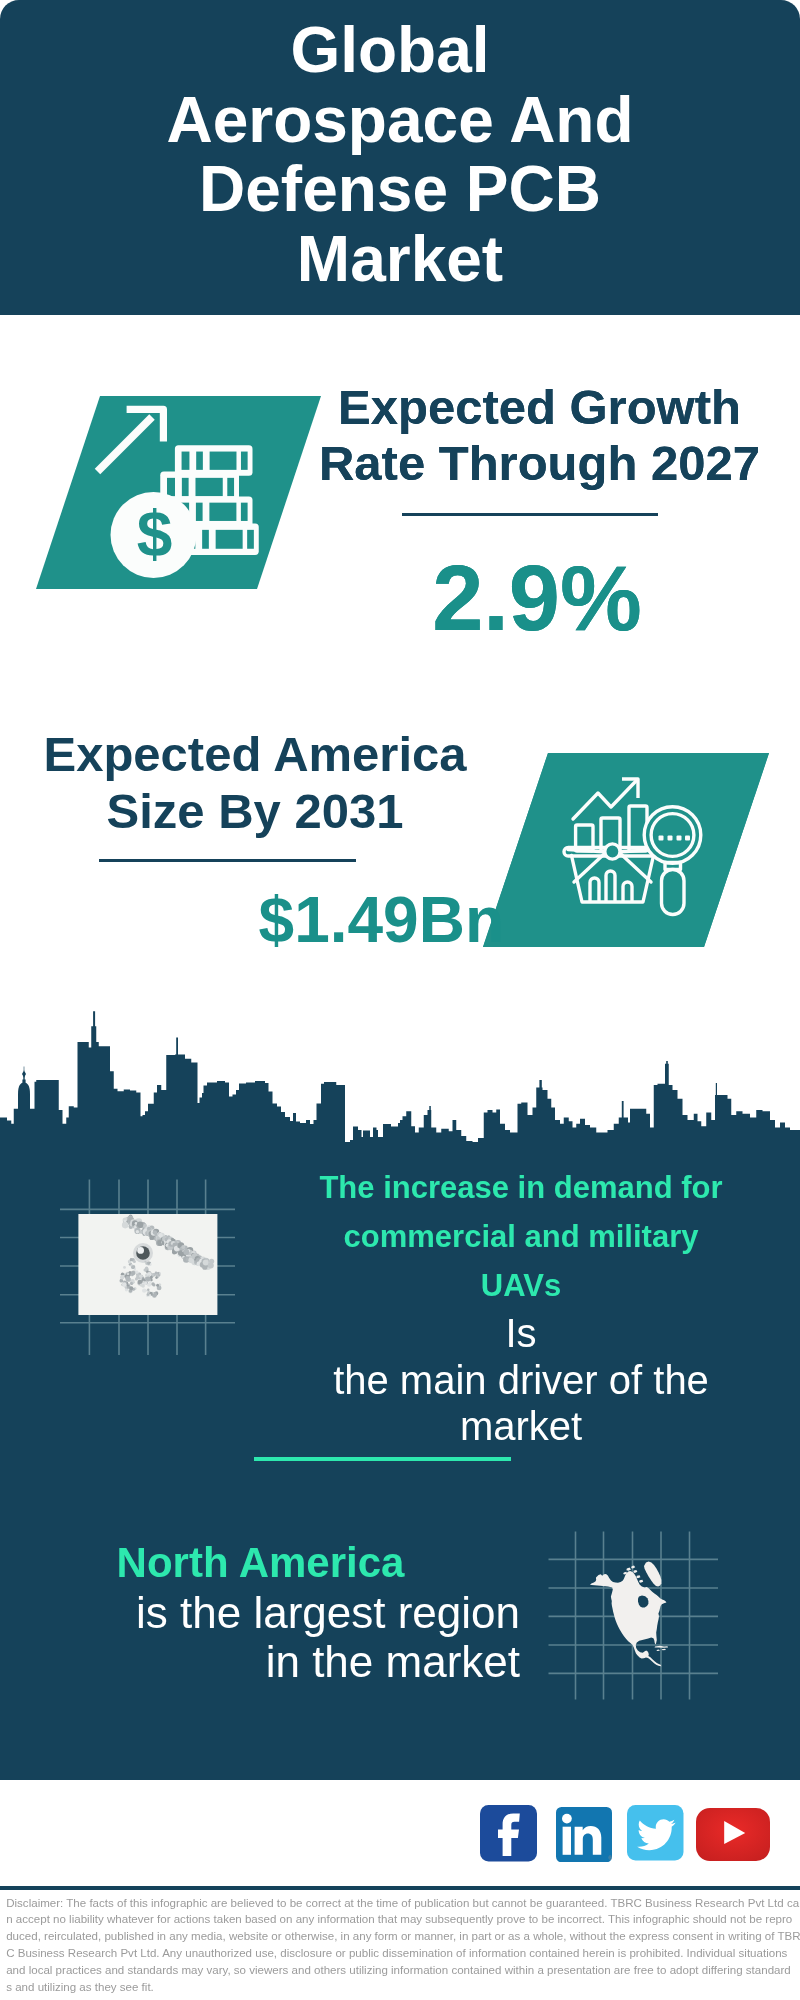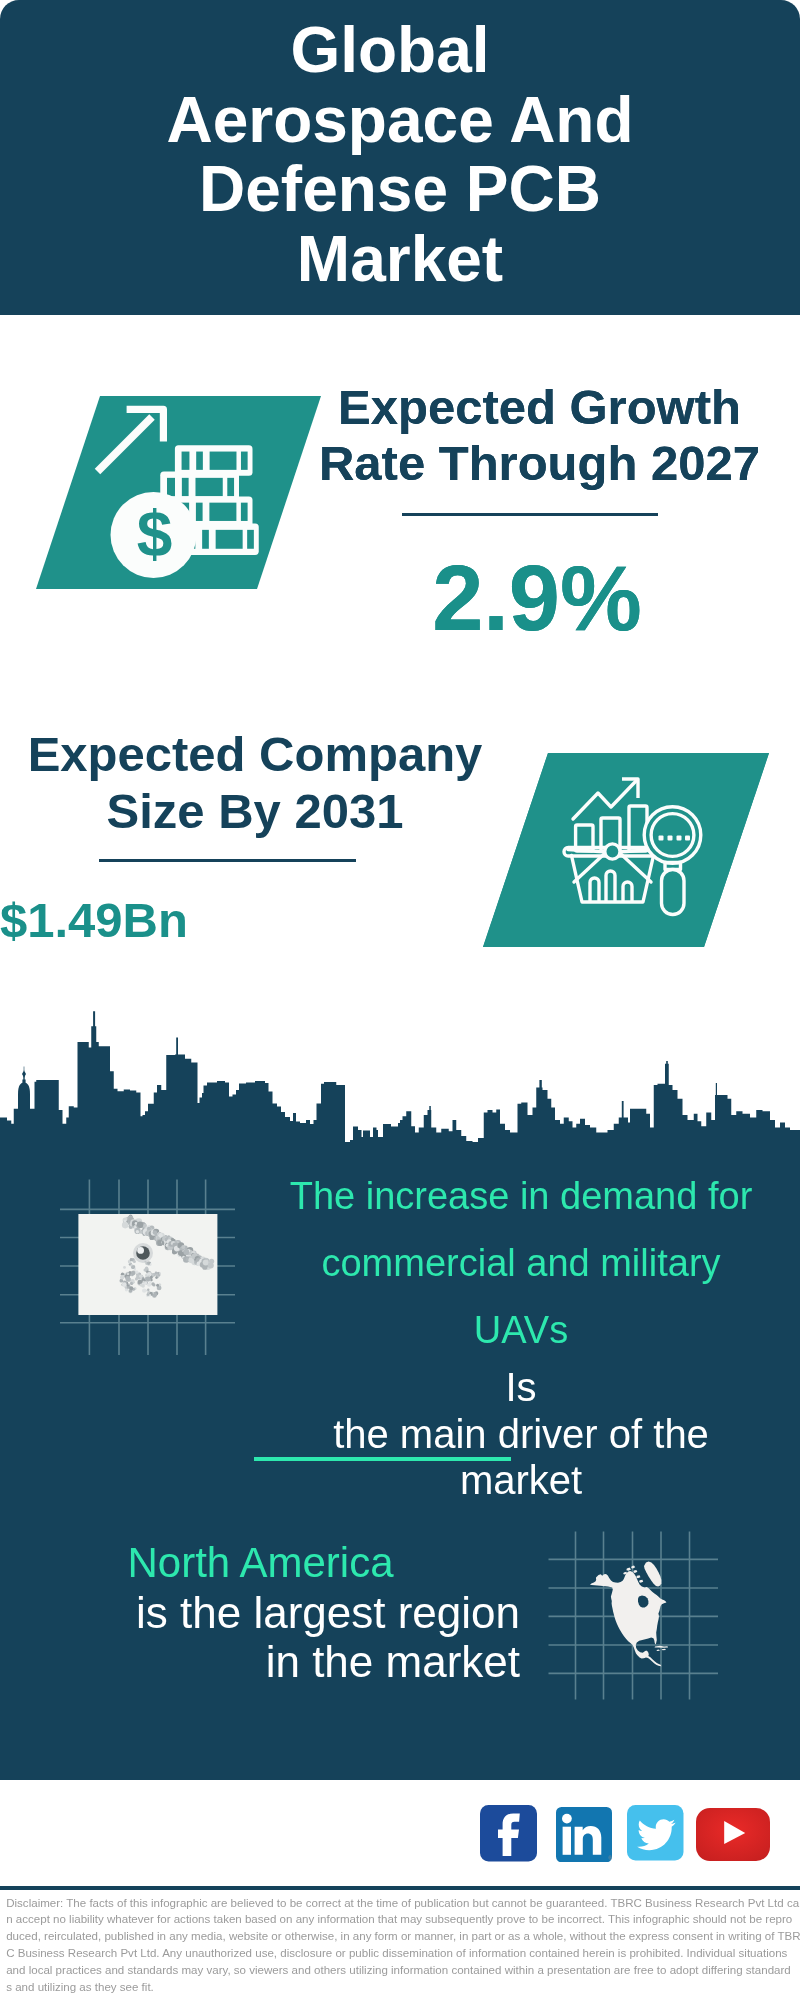--- a/index.html
+++ b/index.html
@@ -23,24 +23,24 @@
   .stat-head{position:absolute;font-weight:700;font-size:49px;line-height:56.8px;
              color:var(--dark);white-space:pre;text-align:center;}
   .rule{position:absolute;height:3px;background:var(--dark);}
   .bignum{position:absolute;font-weight:700;color:var(--teal);white-space:nowrap;}
 
   #skyline{position:absolute;left:0;top:1005px;width:800px;height:138px;display:block;}
   #darkband{position:absolute;left:0;top:1142px;width:800px;height:638px;background:var(--dark);}
 
   .drvblock{position:absolute;text-align:center;}
   .drv-green,.drv-white{white-space:pre;}
-  .drv-green{color:var(--green);font-weight:400;font-size:38px;line-height:67px;}
+  .drv-green{color:var(--green);font-weight:700;font-size:31px;line-height:49px;}
   .drv-white{color:#fff;font-weight:400;font-size:40px;line-height:46.4px;}
   #greenrule{position:absolute;background:var(--green);}
-  .reg-green{position:absolute;color:var(--green);font-weight:400;font-size:42px;white-space:nowrap;}
+  .reg-green{position:absolute;color:var(--green);font-weight:700;font-size:42px;white-space:nowrap;}
   .reg-white{position:absolute;color:#fff;font-weight:400;font-size:44px;line-height:48.35px;
              white-space:pre;text-align:right;}
 
   #footer{position:absolute;left:0;top:1780px;width:800px;height:106px;background:#fff;}
   #srcline{position:absolute;left:36px;top:1811.5px;font-size:15px;letter-spacing:0.55px;line-height:23.7px;
            color:var(--srcgreen);white-space:pre;}
   #rulebar{position:absolute;left:0;top:1886px;width:800px;height:4px;background:var(--dark);}
   #disc{position:absolute;left:6.2px;top:1894.7px;width:790px;font-size:11.55px;line-height:16.77px;
         color:#9b9b9b;white-space:pre;}
   .social{position:absolute;}
@@ -179,24 +179,24 @@
       </g>
       <g fill="#fbfdfc" stroke="none">
         <rect x="185.5" y="90.5" width="5" height="5" rx="1"></rect>
         <rect x="194.5" y="90.5" width="5" height="5" rx="1"></rect>
         <rect x="203.5" y="90.5" width="5" height="5" rx="1"></rect>
         <rect x="212" y="90.5" width="5" height="5" rx="1"></rect>
       </g>
     </g>
   </svg>
 
-  <div class="stat-head" style="left:5px;top:726px;width:500px"><span>Expected Company</span>
+  <div class="stat-head" style="left:5px;top:726px;width:500px"><span>Expected America</span>
 <span>Size By 2031</span></div>
   <div class="rule" style="left:99px;top:859px;width:257px"></div>
-  <div class="bignum" style="left:0;top:880px;width:504px;text-align:left;font-size:49px;line-height:80px">$1.49Bn</div>
+  <div class="bignum" style="left:0;top:880px;width:504px;text-align:right;font-size:64px;line-height:80px">$1.49Bn</div>
 
   <div id="darkband"></div>
   <svg id="skyline" viewBox="0 0 800 138">
     <path d="M0,138 L0,112.5 L7,112.5 L7,115.5 L11.25,115.5 L11.25,118.75 L13.75,118.75 L13.75,103.75 L32.5,103.75 L32.5,103.75 L34.5,103.75 L34.5,76.75 L36.25,76.75 L36.25,75 L58.75,75 L58.75,105 L62.5,105 L62.5,118.75 L66.25,118.75 L66.25,112.5 L68.75,112.5 L68.75,101.25 L73.75,101.25 L73.75,102.5 L77.5,102.5 L77.5,37 L88.75,37 L88.75,42.5 L91.25,42.5 L91.25,21.25 L93.1,21.25 L93.1,6.25 L95.1,6.25 L95.1,21.25 L96.25,21.25 L96.25,37 L98.75,37 L98.75,41.25 L110,41.25 L110,66.25 L113.75,66.25 L113.75,83.75 L117.5,83.75 L117.5,86.25 L123.75,86.25 L123.75,84.5 L130,84.5 L130,85.5 L136.25,85.5 L136.25,87.5 L140.5,87.5 L140.5,111.25 L142.5,111.25 L142.5,110 L145,110 L145,106.25 L148,106.25 L148,98.75 L153.75,98.75 L153.75,87.5 L157,87.5 L157,80 L161.25,80 L161.25,85 L166.25,85 L166.25,50 L175,50 L175,49.5 L176.2,49.5 L176.2,32.5 L178,32.5 L178,49.5 L185,49.5 L185,53.75 L191.25,53.75 L191.25,57.5 L197.5,57.5 L197.5,100 L197.5,100 L197.5,98 L199.5,98 L199.5,92.5 L202,92.5 L202,88 L203.5,88 L203.5,80.5 L207,80.5 L207,77.5 L217,77.5 L217,76 L225,76 L225,77.5 L229,77.5 L229,91.5 L232.5,91.5 L232.5,89.5 L236,89.5 L236,85 L239,85 L239,78.5 L246,78.5 L246,77.5 L255,77.5 L255,76 L265,76 L265,78 L268.5,78 L268.5,86.5 L272.5,86.5 L272.5,98.5 L277,98.5 L277,101.5 L281,101.5 L281,107 L285,107 L285,112 L290,112 L290,116 L293,116 L293,108 L296,108 L296,116.5 L300,116.5 L300,118 L306,118 L306,115 L310,115 L310,119 L313.5,119 L313.5,115 L316.5,115 L316.5,98.5 L321,98.5 L321,78.75 L324,78.75 L324,77 L336.25,77 L336.25,80 L345,80 L345,138 L350,138 L350,135 L353,135 L353,121.5 L358,121.5 L358,125 L361.5,125 L361.5,132 L363,132 L363,125.5 L370,125.5 L370,132 L373,132 L373,122.5 L376.5,122.5 L376.5,125 L378,125 L378,132 L383,132 L383,119 L391,119 L391,121.5 L398,121.5 L398,118 L400,118 L400,115 L402.5,115 L402.5,111.25 L406.25,111.25 L406.25,106.25 L411.25,106.25 L411.25,121.25 L415,121.25 L415,127.5 L418.75,127.5 L418.75,122.5 L423.75,122.5 L423.75,110 L427.5,110 L427.5,105 L429.3,105 L429.3,101 L430.8,101 L430.8,105 L431.25,105 L431.25,122.5 L436.25,122.5 L436.25,127.5 L441.25,127.5 L441.25,123.75 L448.75,123.75 L448.75,126.25 L452.5,126.25 L452.5,115 L456.25,115 L456.25,125 L461.25,125 L461.25,131 L466.25,131 L466.25,136 L472.5,136 L472.5,137 L478,137 L478,133 L483.75,133 L483.75,107.5 L487.5,107.5 L487.5,105 L492.5,105 L492.5,107.5 L496.25,107.5 L496.25,104.5 L500,104.5 L500,118.75 L505,118.75 L505,125 L510,125 L510,127.5 L517.5,127.5 L517.5,98.75 L521.25,98.75 L521.25,97.5 L527.5,97.5 L527.5,110 L532.5,110 L532.5,102.5 L536.25,102.5 L536.25,82.5 L539.4,82.5 L539.4,75 L541.8,75 L541.8,82.5 L542.5,82.5 L542.5,85 L547.5,85 L547.5,93.75 L551.25,93.75 L551.25,102.5 L555,102.5 L555,115 L560,115 L560,118.75 L563.75,118.75 L563.75,112.5 L568.75,112.5 L568.75,116.25 L572.5,116.25 L572.5,122.5 L576.25,122.5 L576.25,118.75 L580,118.75 L580,113.75 L585,113.75 L585,120 L590,120 L590,122.5 L596.25,122.5 L596.25,127.5 L600,127.5 L600,127.5 L607.5,127.5 L607.5,125 L613.75,125 L613.75,118.75 L618.75,118.75 L618.75,112.5 L621.8,112.5 L621.8,96 L623.6,96 L623.6,112.5 L628,112.5 L628,117.5 L630,117.5 L630,103.75 L646.25,103.75 L646.25,108.75 L650,108.75 L650,122.5 L653.75,122.5 L653.75,80 L657.5,80 L657.5,78.75 L665,78.75 L665,58.75 L666.2,58.75 L666.2,56 L667.8,56 L667.8,58.75 L668.75,58.75 L668.75,80 L672.5,80 L672.5,85 L677.5,85 L677.5,93.75 L682.5,93.75 L682.5,110 L687.5,110 L687.5,115 L693.75,115 L693.75,108.75 L697.5,108.75 L697.5,116.25 L701.25,116.25 L701.25,121.25 L706.25,121.25 L706.25,107.5 L711.25,107.5 L711.25,115 L715,115 L715,90 L715.8,90 L715.8,78 L717,78 L717,90 L727.5,90 L727.5,93.75 L731.25,93.75 L731.25,110 L736.25,110 L736.25,106.25 L742.5,106.25 L742.5,108.75 L750,108.75 L750,112.5 L756.25,112.5 L756.25,105 L762.5,105 L762.5,106.25 L770,106.25 L770,115 L775,115 L775,122.5 L780,122.5 L780,117.5 L785,117.5 L785,122.5 L790,122.5 L790,125 L800,125 L800,125 L800,138 Z" fill="#15425a"></path>
 
     <g fill="#15425a">
       <rect x="18" y="89" width="12" height="16"></rect>
       <path d="M18,89 C18,80.6 20.7,77.6 24,77.6 C27.3,77.6 30,80.6 30,89 Z"></path>
       <rect x="22.4" y="74.5" width="3.2" height="4.5"></rect>
       <rect x="23.3" y="70.5" width="1.4" height="5"></rect>

